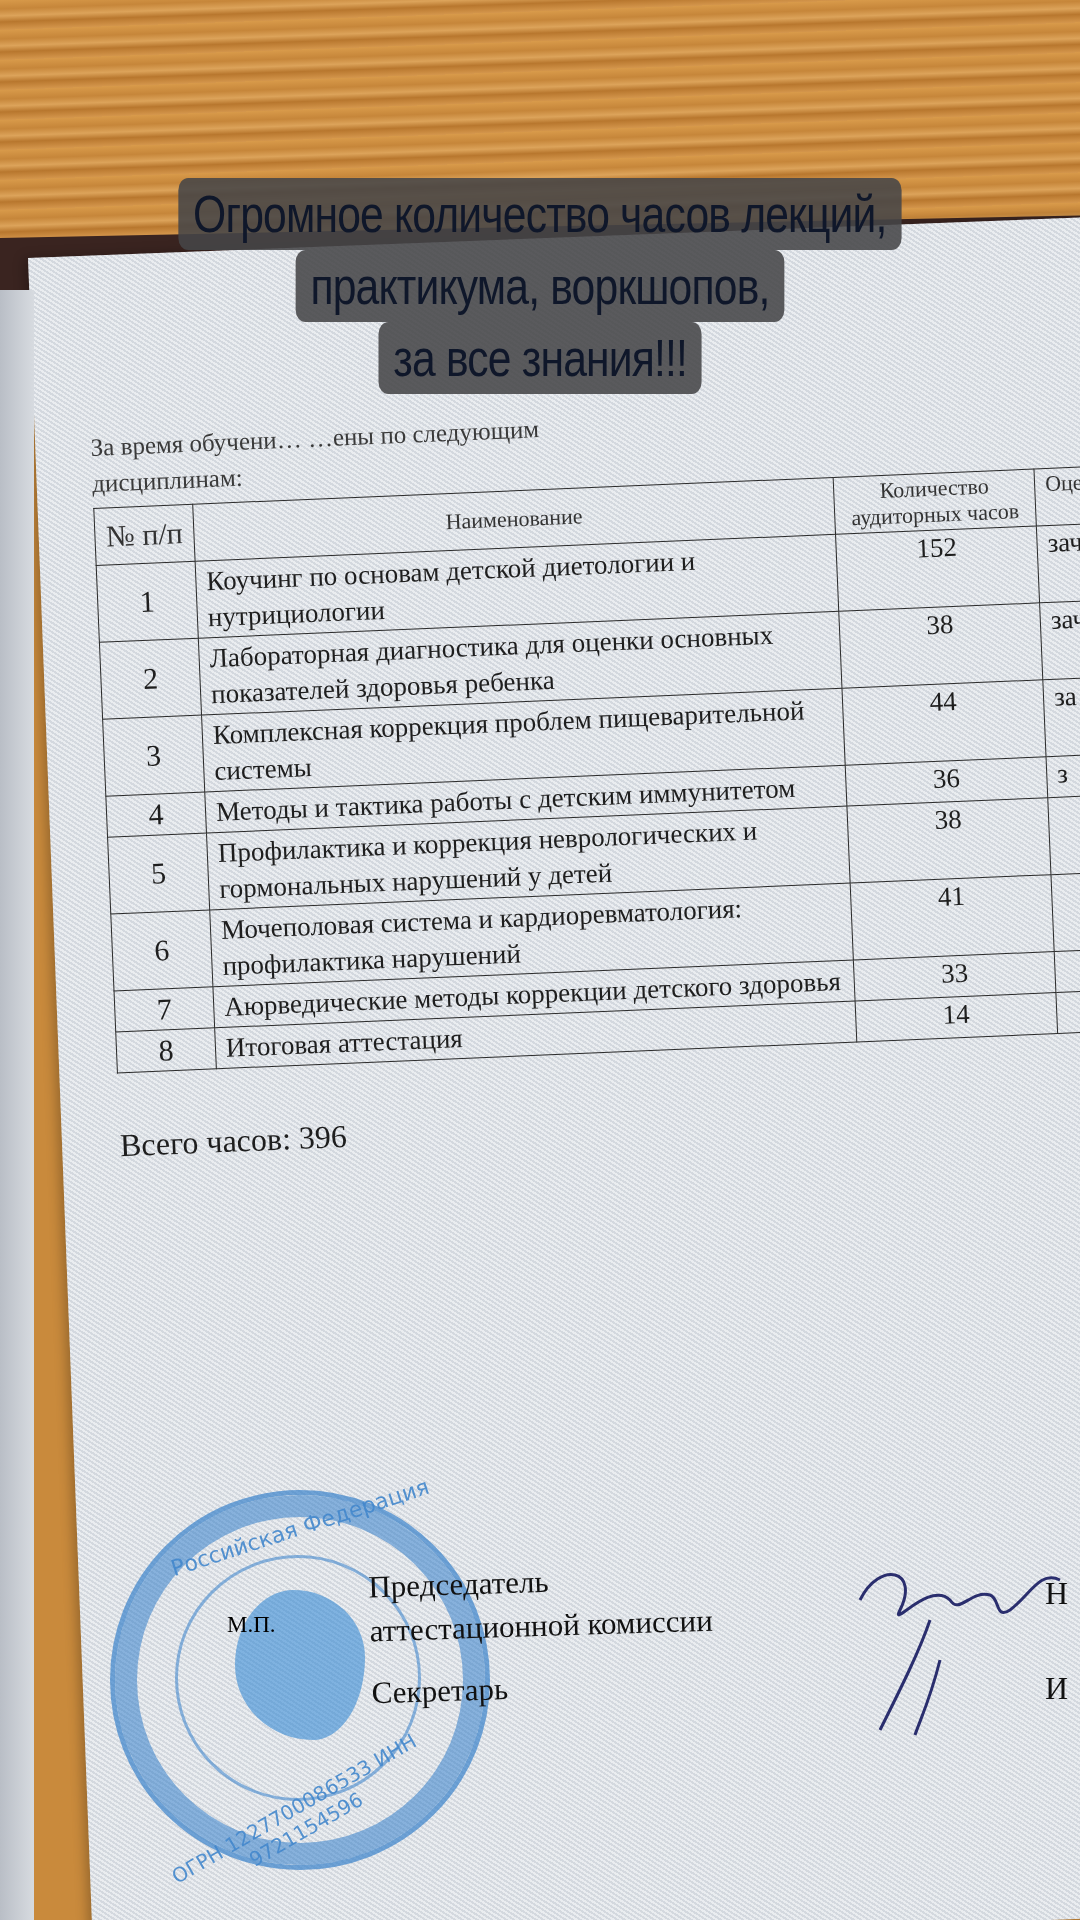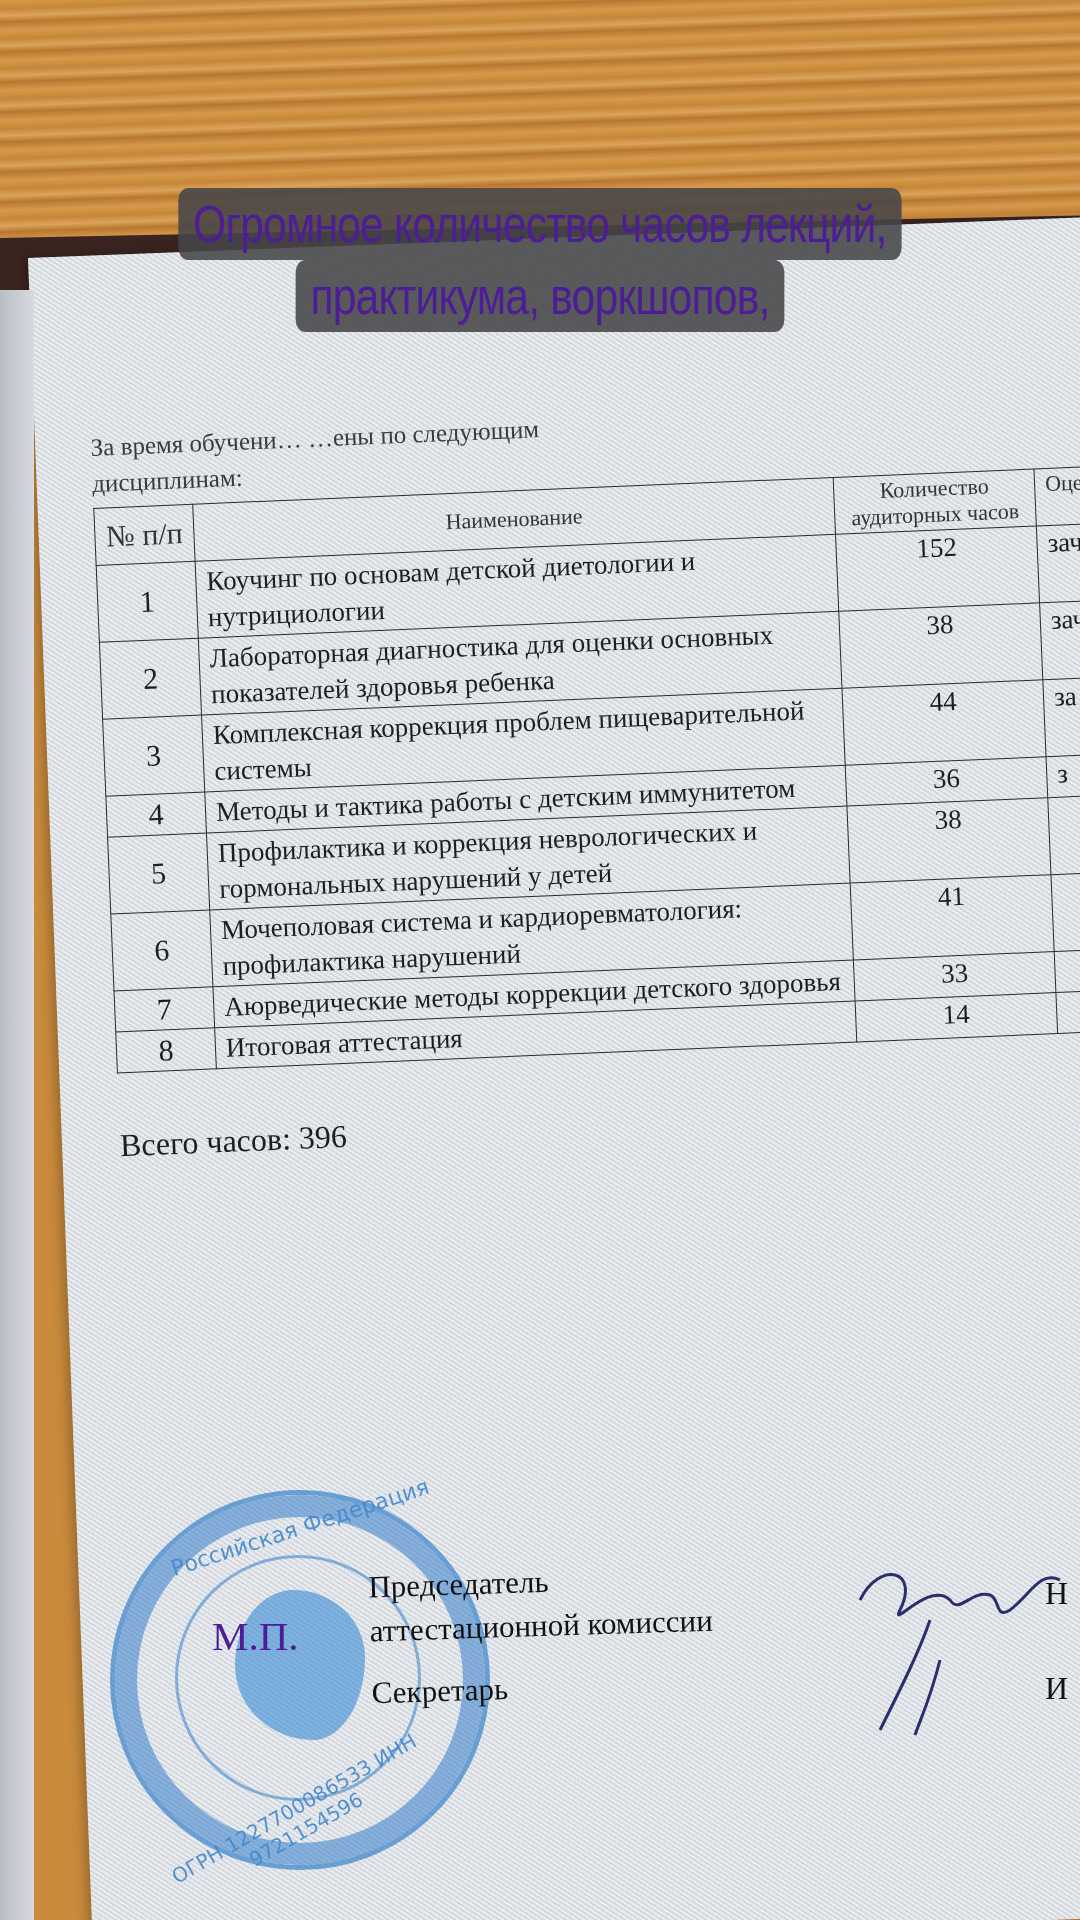--- a/index.html
+++ b/index.html
@@ -18,34 +18,34 @@
   .intro .l2{display:block;}
   table{border-collapse:collapse;margin-top:6px;font-size:27px;}
   td,th{border:1.5px solid #2a2a2a;padding:2px 10px;vertical-align:middle;font-weight:normal;}
   th{font-size:22px;line-height:26px;color:#333;}
   .num{width:78px;text-align:center;font-size:30px;}
   .name{width:620px;line-height:36px;}
   .hrs{width:180px;text-align:center;vertical-align:top;}
   .grade{width:120px;text-align:left;vertical-align:top;}
   .total{margin-top:54px;font-size:32px;}
   .sign{position:absolute;left:370px;top:1560px;font-size:31px;line-height:44px;color:#111;transform:rotate(-1.8deg);}
-  .mp{position:absolute;left:212px;top:1612px;font-size:41px;color:#4c1d95;}
+  .mp{position:absolute;left:227px;top:1612px;font-size:23px;color:#000000;}
   .stamp{position:absolute;left:110px;top:1490px;width:370px;height:370px;border-radius:50%;
     border:5px solid rgba(40,120,200,.75);box-shadow:inset 0 0 0 18px rgba(0,0,0,0),inset 0 0 0 22px rgba(40,120,200,.6);
     opacity:.85;}
   .stamp .inner{position:absolute;left:60px;top:60px;width:240px;height:240px;border-radius:50%;border:3px solid rgba(40,120,200,.6);}
   .stamp .tree{position:absolute;left:120px;top:95px;width:130px;height:150px;background:rgba(40,130,210,.65);
     border-radius:45% 55% 40% 60%/50% 45% 55% 50%;}
   .stamp .ring{position:absolute;width:100%;text-align:center;font-family:"DejaVu Sans",sans-serif;color:rgba(40,120,200,.9);font-size:22px;}
   .stamp .top{top:20px;transform:rotate(-18deg);}
   .stamp .bot{bottom:22px;transform:rotate(-30deg);font-size:20px;}
   .signature{position:absolute;left:820px;top:1540px;width:280px;height:200px;}
   .rightcut{position:absolute;left:1045px;font-size:32px;color:#111;}
-  .caption{position:absolute;left:0;top:188px;width:1080px;text-align:center;
-    font-family:"Liberation Sans",sans-serif;font-size:52px;line-height:72px;color:#4c1d95;letter-spacing:-1px;}
+  .caption{position:absolute;left:0;top:178px;width:1080px;text-align:center;
+    font-family:"Liberation Sans",sans-serif;font-size:52px;line-height:72px;color:#0f172a;letter-spacing:-1px;}
   .caption span{display:inline-block;background:rgba(70,70,72,.88);padding:0 18px;border-radius:12px;margin:-4px 0;transform:scaleX(.82);}
 </style>
 </head>
 <body>
 
 <div class="wood"></div>
 <div class="cover"></div>
 <div class="page"></div>
 <div class="spine"></div>
 
@@ -134,13 +134,14 @@
 <svg class="signature" viewBox="0 0 280 200">
   <path d="M40 60 C60 20,100 30,80 70 C70 90,110 40,130 60 C140 75,150 50,170 55 C180 58,175 80,190 70 C210 55,220 30,240 40" fill="none" stroke="#2a2e6e" stroke-width="3"></path>
   <path d="M60 190 C80 150,100 110,110 80 M120 120 C110 160,100 180,95 195" fill="none" stroke="#2a2e6e" stroke-width="3"></path>
 </svg>
 <div class="rightcut" style="top:1575px">Н</div>
 <div class="rightcut" style="top:1670px">И</div>
 
 <div class="caption">
   <div><span>Огромное количество часов лекций,</span></div>
   <div><span>практикума, воркшопов,</span></div>
+  <div><span>за все знания!!!</span></div>
 </div>
 
 </body></html>

